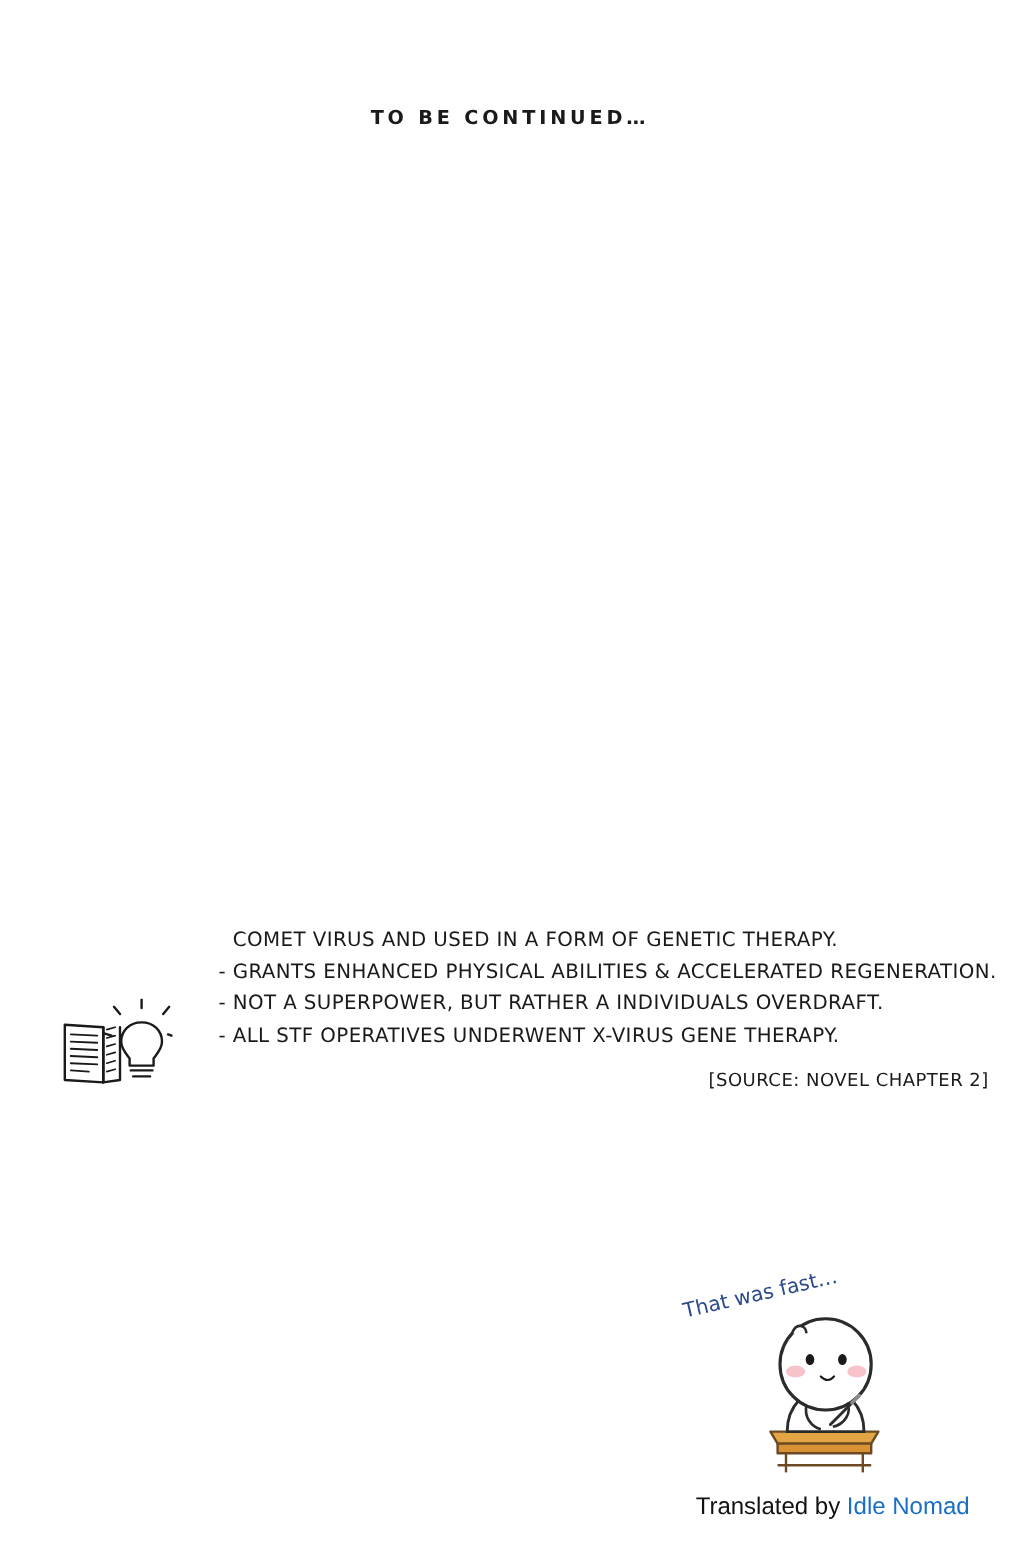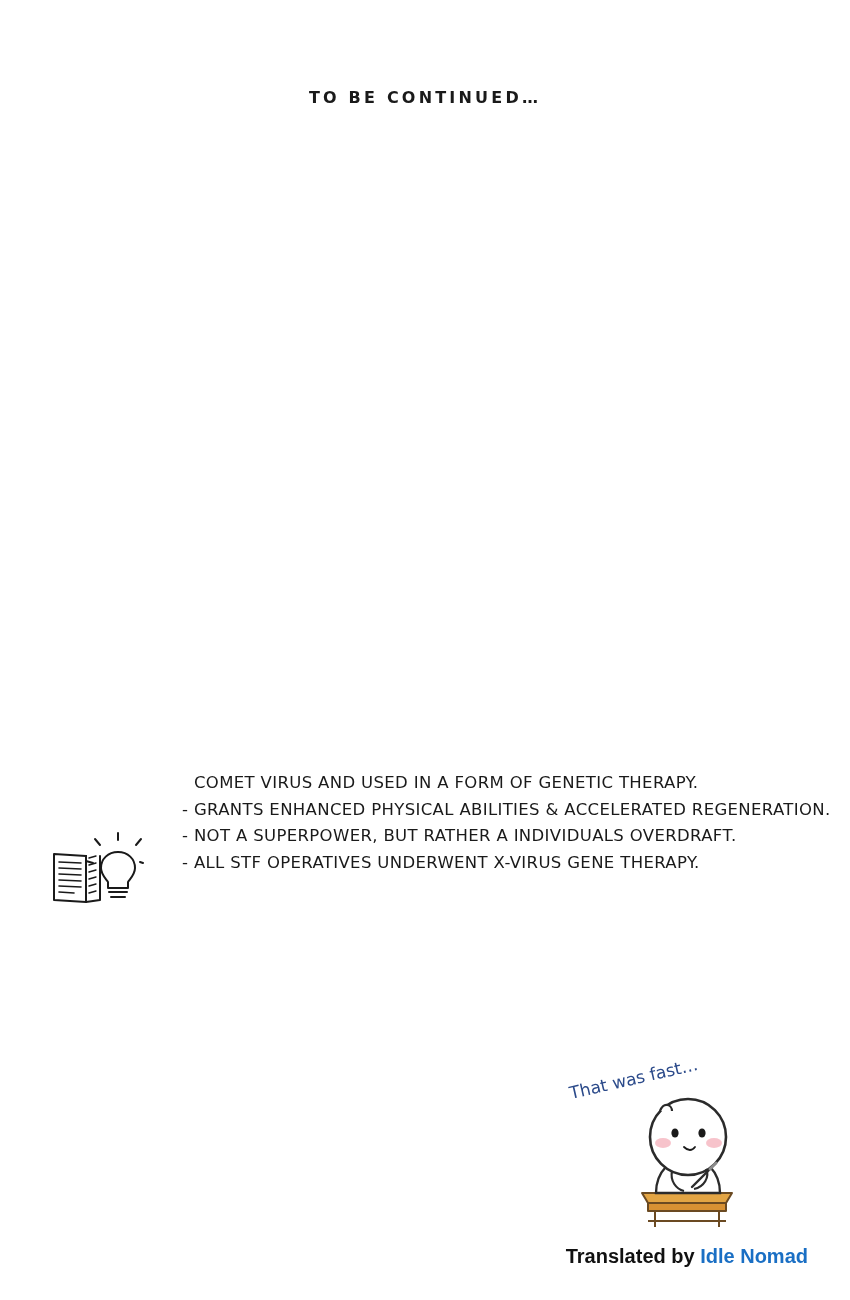--- a/index.html
+++ b/index.html
@@ -110,21 +110,21 @@
     white-space: nowrap;
   }
 
   
   .credit {
     position: absolute;
     right: 42px;
     bottom: 32px;
     font-family: "Liberation Sans", sans-serif;
     font-size: 20px;
-    font-weight: 700;
+    font-weight: 400;
     color: #111111;
     white-space: nowrap;
     margin-top: 12px;
   }
   .credit .name {
     color: #1a6fc4;
   }
 </style>
 </head>
 <body>
@@ -169,20 +169,21 @@
 
   <div class="info-body">
 
     <div class="info-line indent">COMET VIRUS AND USED IN A FORM OF GENETIC THERAPY.</div>
     <div class="info-line">- GRANTS ENHANCED PHYSICAL ABILITIES &amp; ACCELERATED REGENERATION.</div>
     <div class="info-line">- NOT A SUPERPOWER, BUT RATHER A INDIVIDUALS OVERDRAFT.</div>
 
 
     <div class="info-line">- ALL STF OPERATIVES UNDERWENT X-VIRUS GENE THERAPY.</div>
 
+    <div class="info-source">[SOURCE: NOVEL CHAPTER 2]</div>
   </div>
 </div>
 
 <div class="mascot-wrap">
   <div class="mascot-caption">That was fast…</div>
 
   <svg width="220" height="160" viewBox="0 0 220 160" xmlns="http://www.w3.org/2000/svg">
 
     <g stroke="#6b4a22" stroke-width="2" fill="#e3a544" stroke-linejoin="round">
       <path d="M82 118 L172 118 L166 128 L88 128 Z"></path>

